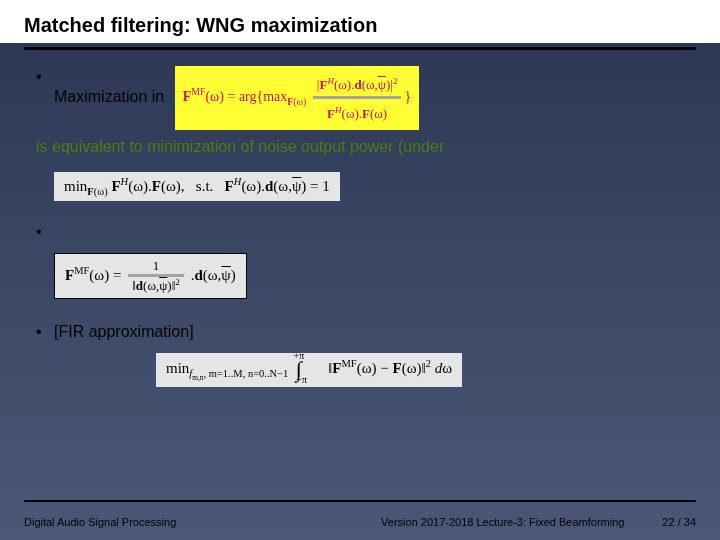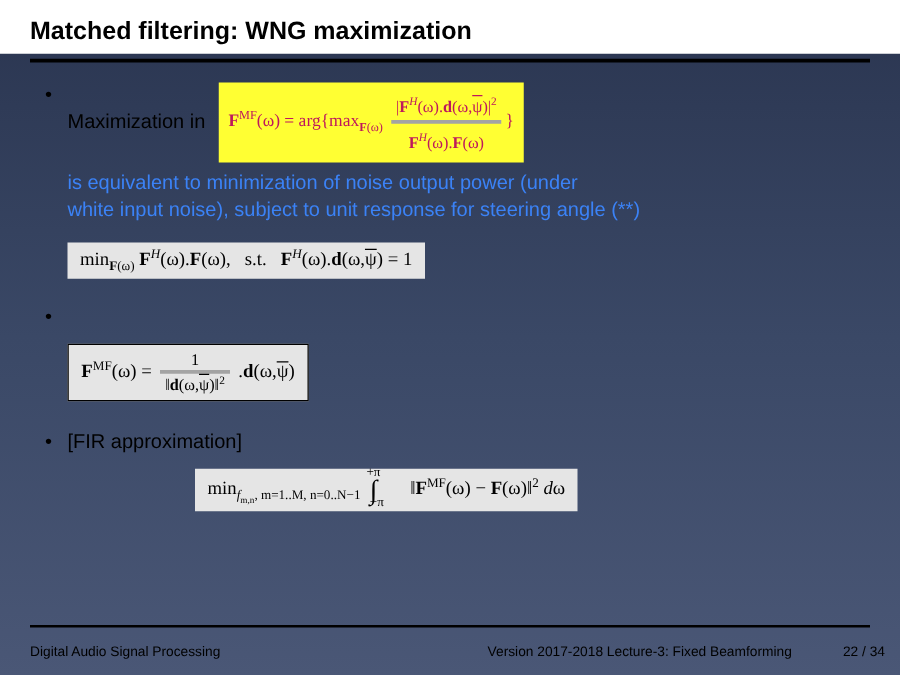--- a/index.html
+++ b/index.html
@@ -36,24 +36,23 @@
   }
   .bullet-dot {
     width: 18px;
     flex: 0 0 18px;
     text-align: left;
     font-size: 16px;
     line-height: 22px;
   }
   .bullet-text { line-height: 22px; }
   .indent-text {
-    margin-left: 18px;
     font-size: 16px;
     line-height: 22px;
-    color: #3b82f6;
+    color: #4d7c0f;
     margin-top: 4px;
     margin-bottom: 10px;
   }
   .eqbox {
     background: #e5e5e5;
     display: inline-block;
     padding: 4px 10px;
     margin: 4px 0 14px 18px;
     font-family: "Times New Roman", Times, serif;
     font-size: 15px;
@@ -81,21 +80,21 @@
   .frac .den { display: block; padding: 0 4px; font-size: 13px; }
   sup, sub { font-size: 0.7em; }
   .footer-line {
     position: absolute;
     left: 24px; right: 24px;
     bottom: 38px;
     border-top: 2px solid #000;
   }
   .footer {
     position: absolute;
-    left: 24px; right: 12px; bottom: 12px;
+    left: 24px; right: 24px; bottom: 12px;
     display: flex;
     justify-content: space-between;
     font-size: 11px;
     color: #000;
   }
   .footer .mid { text-align: center; flex: 1; }
   .footer .left { flex: 1; text-align: left; }
   .footer .right { flex: 0 0 auto; text-align: right; }
   .over { text-decoration: overline; }
   .intbox { font-size: 22px; vertical-align: middle; }
@@ -119,21 +118,20 @@
         <span class="frac">
           <span class="num">|<b>F</b><sup><i>H</i></sup>(ω).<b>d</b>(ω,<span class="over">ψ</span>)|<sup>2</sup></span>
           <span class="den"><b>F</b><sup><i>H</i></sup>(ω).<b>F</b>(ω)</span>
         </span>}
       </span>
     </div>
   </div>
 
   <div class="indent-text">
     <span>is equivalent to minimization of noise output power (under</span><br>
-    <span>white input noise), subject to unit response for steering angle (**)</span>
   </div>
 
   <div class="eqbox">
     min<sub><b>F</b>(ω)</sub> <b>F</b><sup><i>H</i></sup>(ω).<b>F</b>(ω), &nbsp; s.t. &nbsp;
     <b>F</b><sup><i>H</i></sup>(ω).<b>d</b>(ω,<span class="over">ψ</span>) = 1
   </div>
 
   <div class="bullet-row" style="margin-top:6px;">
     <div class="bullet-dot">•</div>
   </div>

